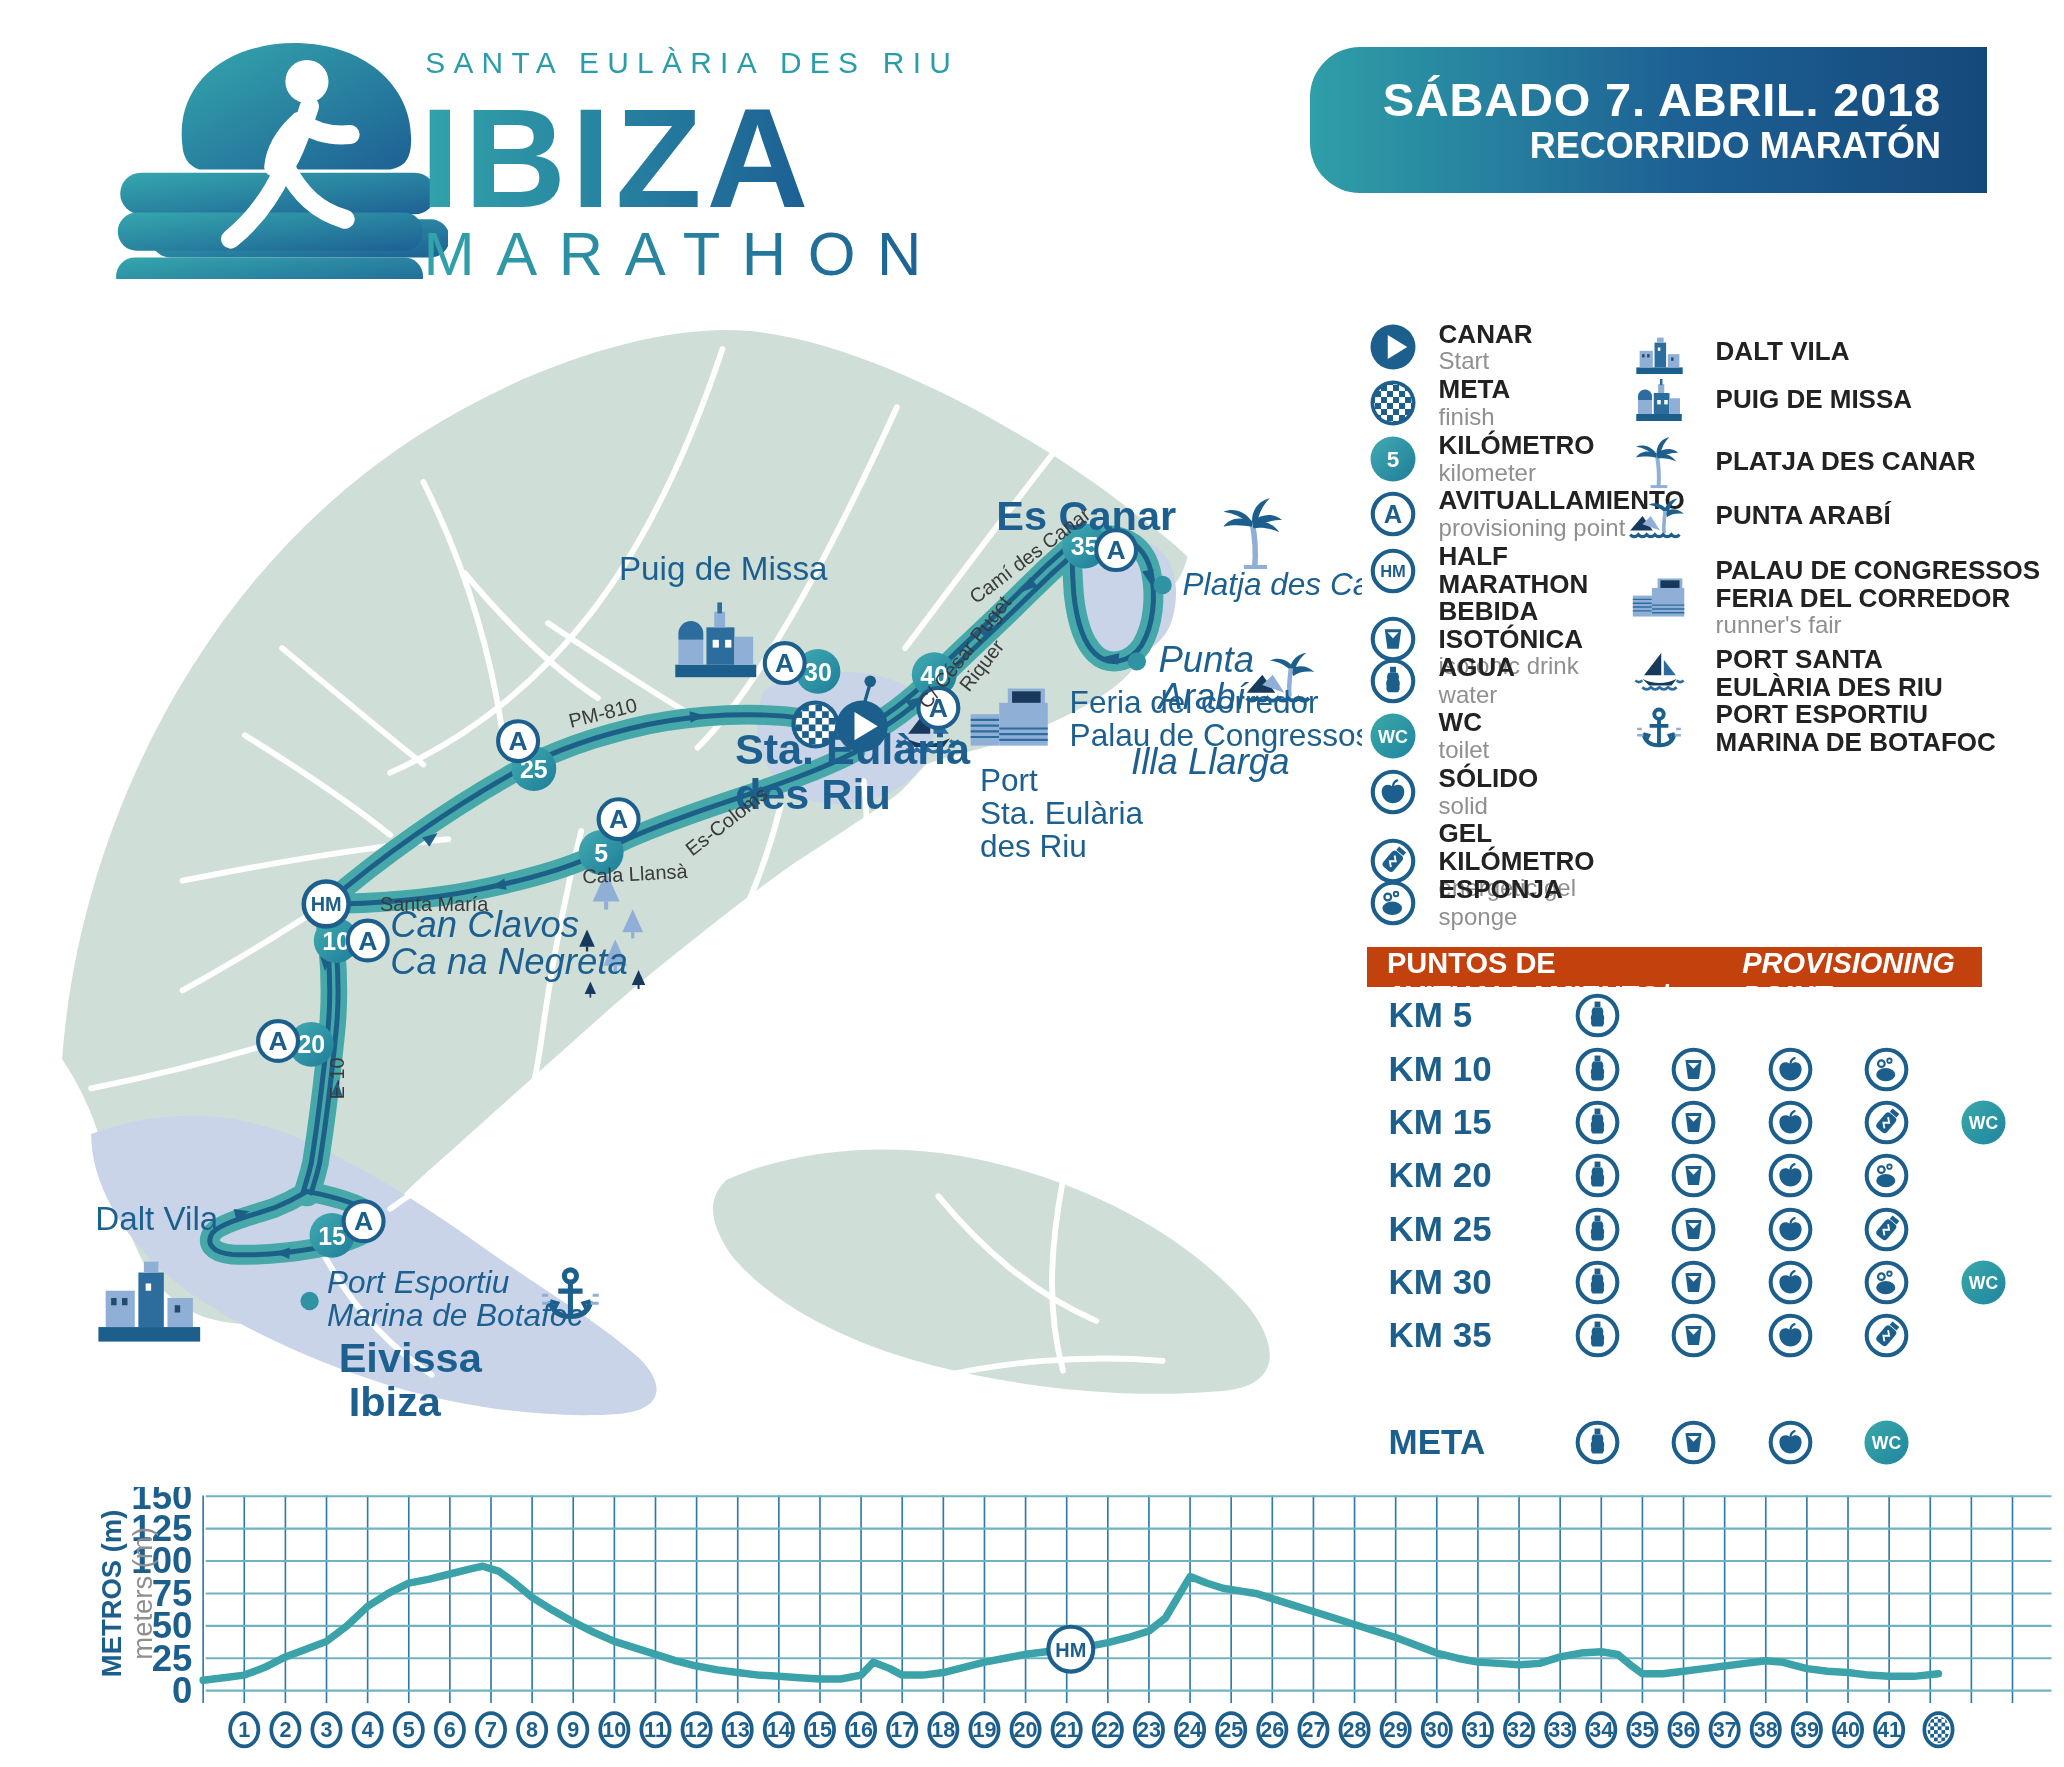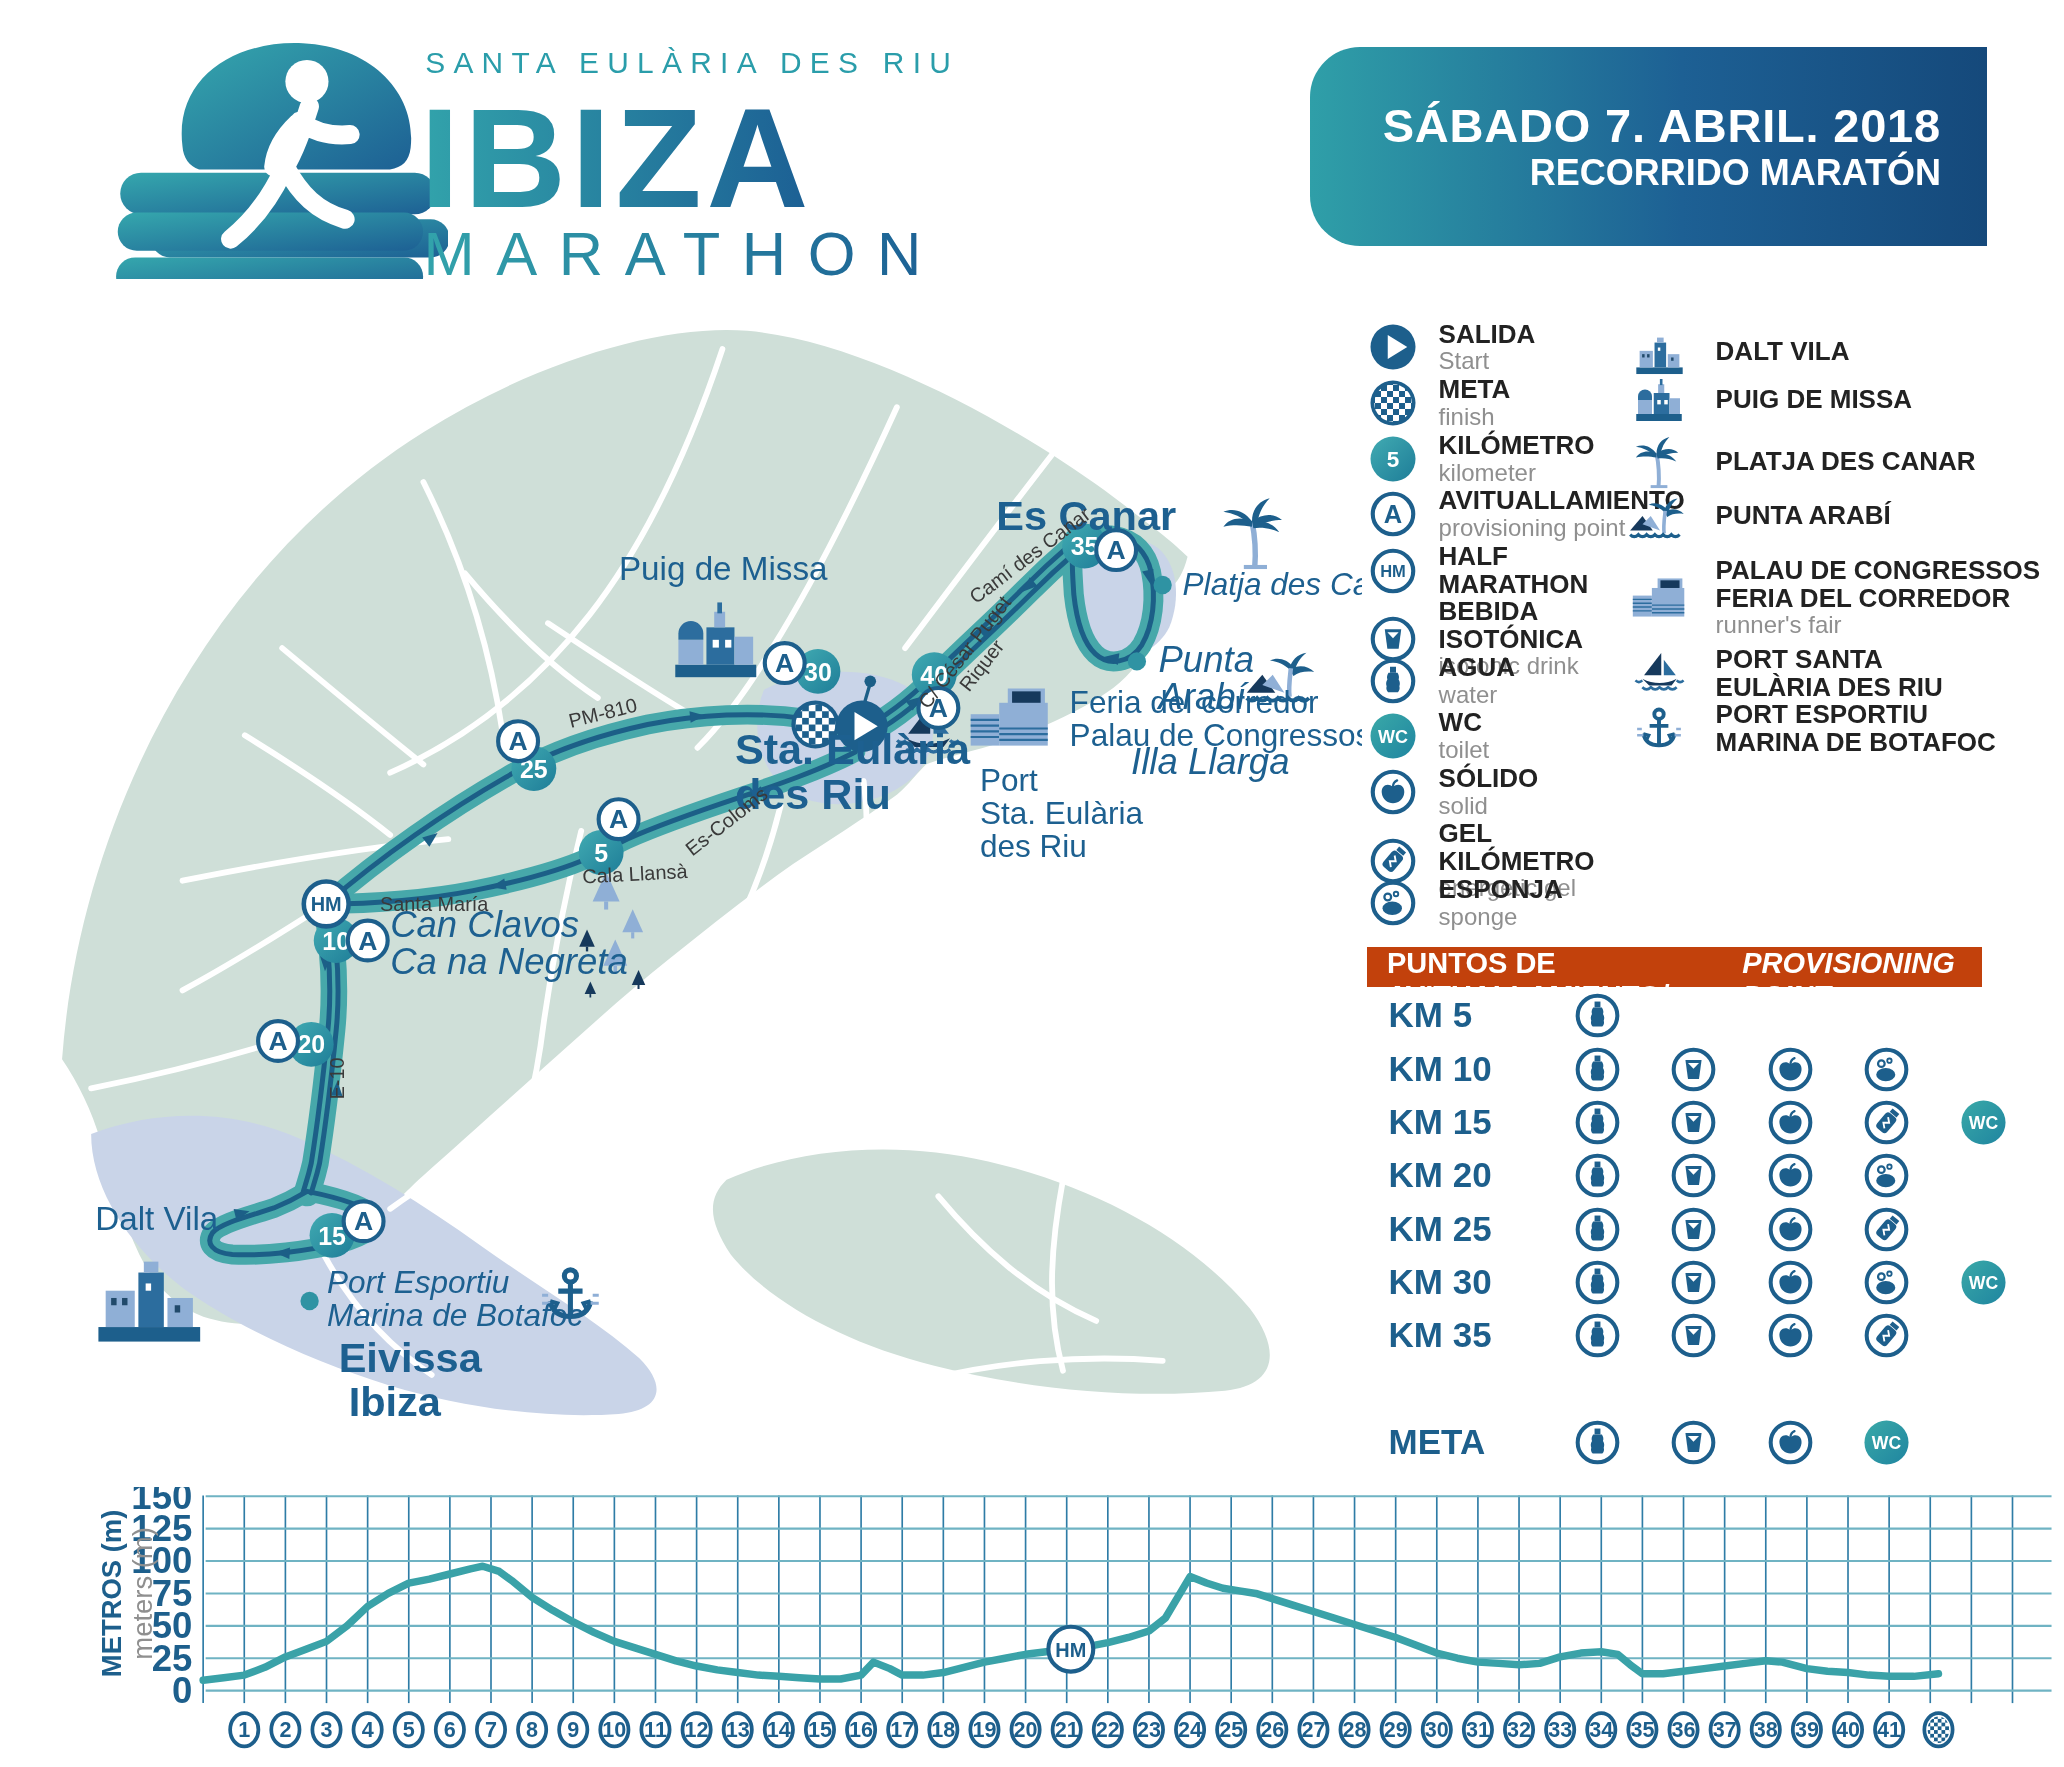--- a/index.html
+++ b/index.html
@@ -2,21 +2,21 @@
 <html style="font-size:13.3px"><head>
 <meta charset="utf-8">
 <style>
   html,body{margin:0;padding:0;background:#fff;}
   #page{position:relative;width:2064px;height:1768px;background:#fff;overflow:hidden;
         font-family:"Liberation Sans",sans-serif;}
   .abs{position:absolute;}
   
   #logo-mark{left:58px;top:30px;width:390px;height:249px;}
   #logo-text{left:415px;top:33px;width:598px;height:249px;}
-  #banner{left:1310px;top:47px;width:677px;height:199px;border-radius:50px 0 0 50px;
+  #banner{left:1310px;top:47px;width:677px;height:146px;border-radius:50px 0 0 50px;
           background:linear-gradient(90deg,#2f9fa8 0%,#1d6094 55%,#15497b 100%);
           display:flex;flex-direction:column;justify-content:center;align-items:flex-end;
           padding-right:46px;box-sizing:border-box;color:#fff;}
   .bn1{font-size:47px;font-weight:bold;letter-spacing:0.8px;line-height:1.12;}
   .bn2{font-size:36px;font-weight:bold;line-height:1.12;}
   .bn3{font-size:38px;font-weight:bold;font-style:italic;line-height:1.12;}
   
   #legend-col1{left:1369px;top:319px;width:249px;height:615px;}
   #legend-col2{left:1624px;top:319px;width:440px;height:615px;}
   .lg-item{position:absolute;left:0;display:flex;align-items:center;}
@@ -467,21 +467,21 @@
   </svg>
 
   <div id="legend-col1" class="abs">
       <div class="lg-item" style="top:1.7px">
         <span class="lg-ic">
           <svg viewBox="0 0 64 64" width="48" height="48">
             <use href="#sym-start"></use>
           </svg>
         </span>
         <span class="lg-tx">
-          <span class="lg-main">SALIDA</span>
+          <span class="lg-main">CANAR</span>
           <span class="lg-sub">Start</span>
         </span>
       </div>
       <div class="lg-item" style="top:57px">
         <span class="lg-ic">
           <svg viewBox="0 0 64 64" width="48" height="48">
             <use href="#sym-finish"></use>
           </svg>
         </span>
         <span class="lg-tx">

